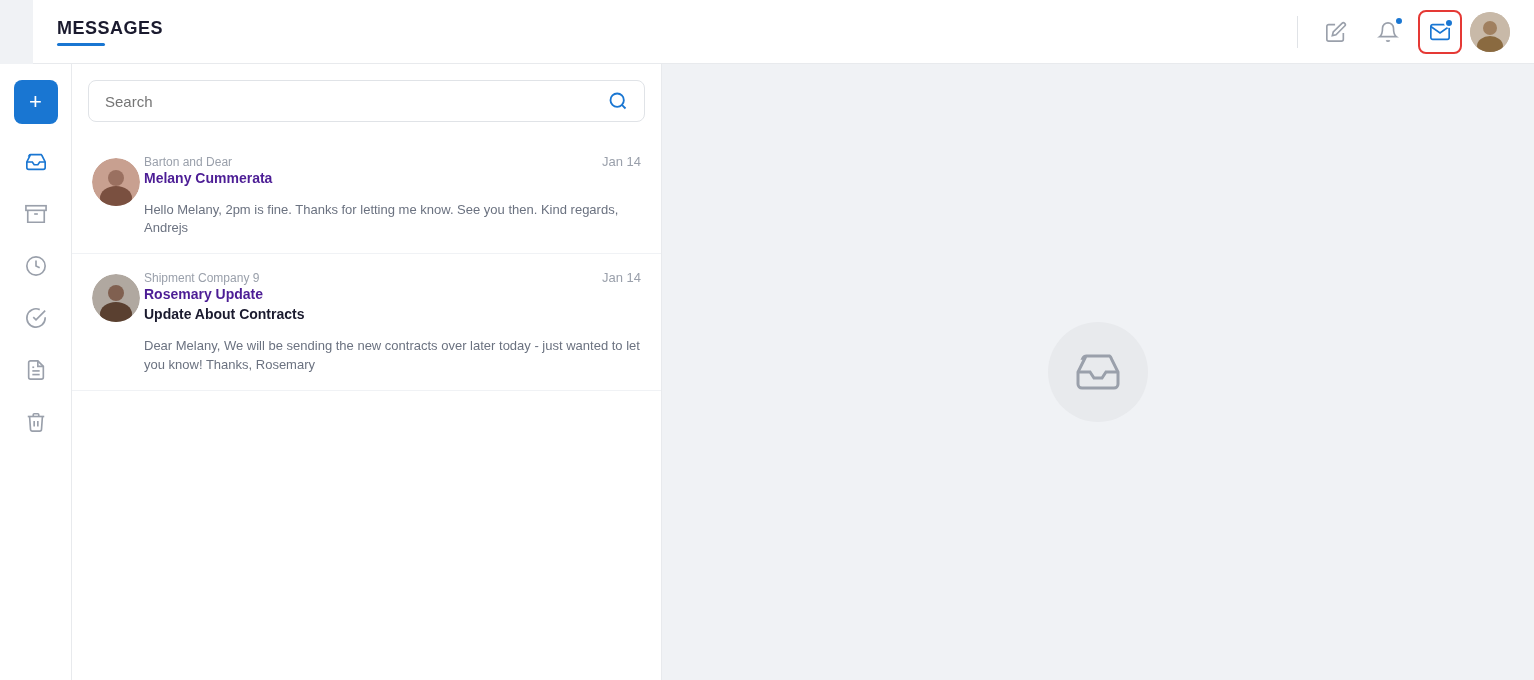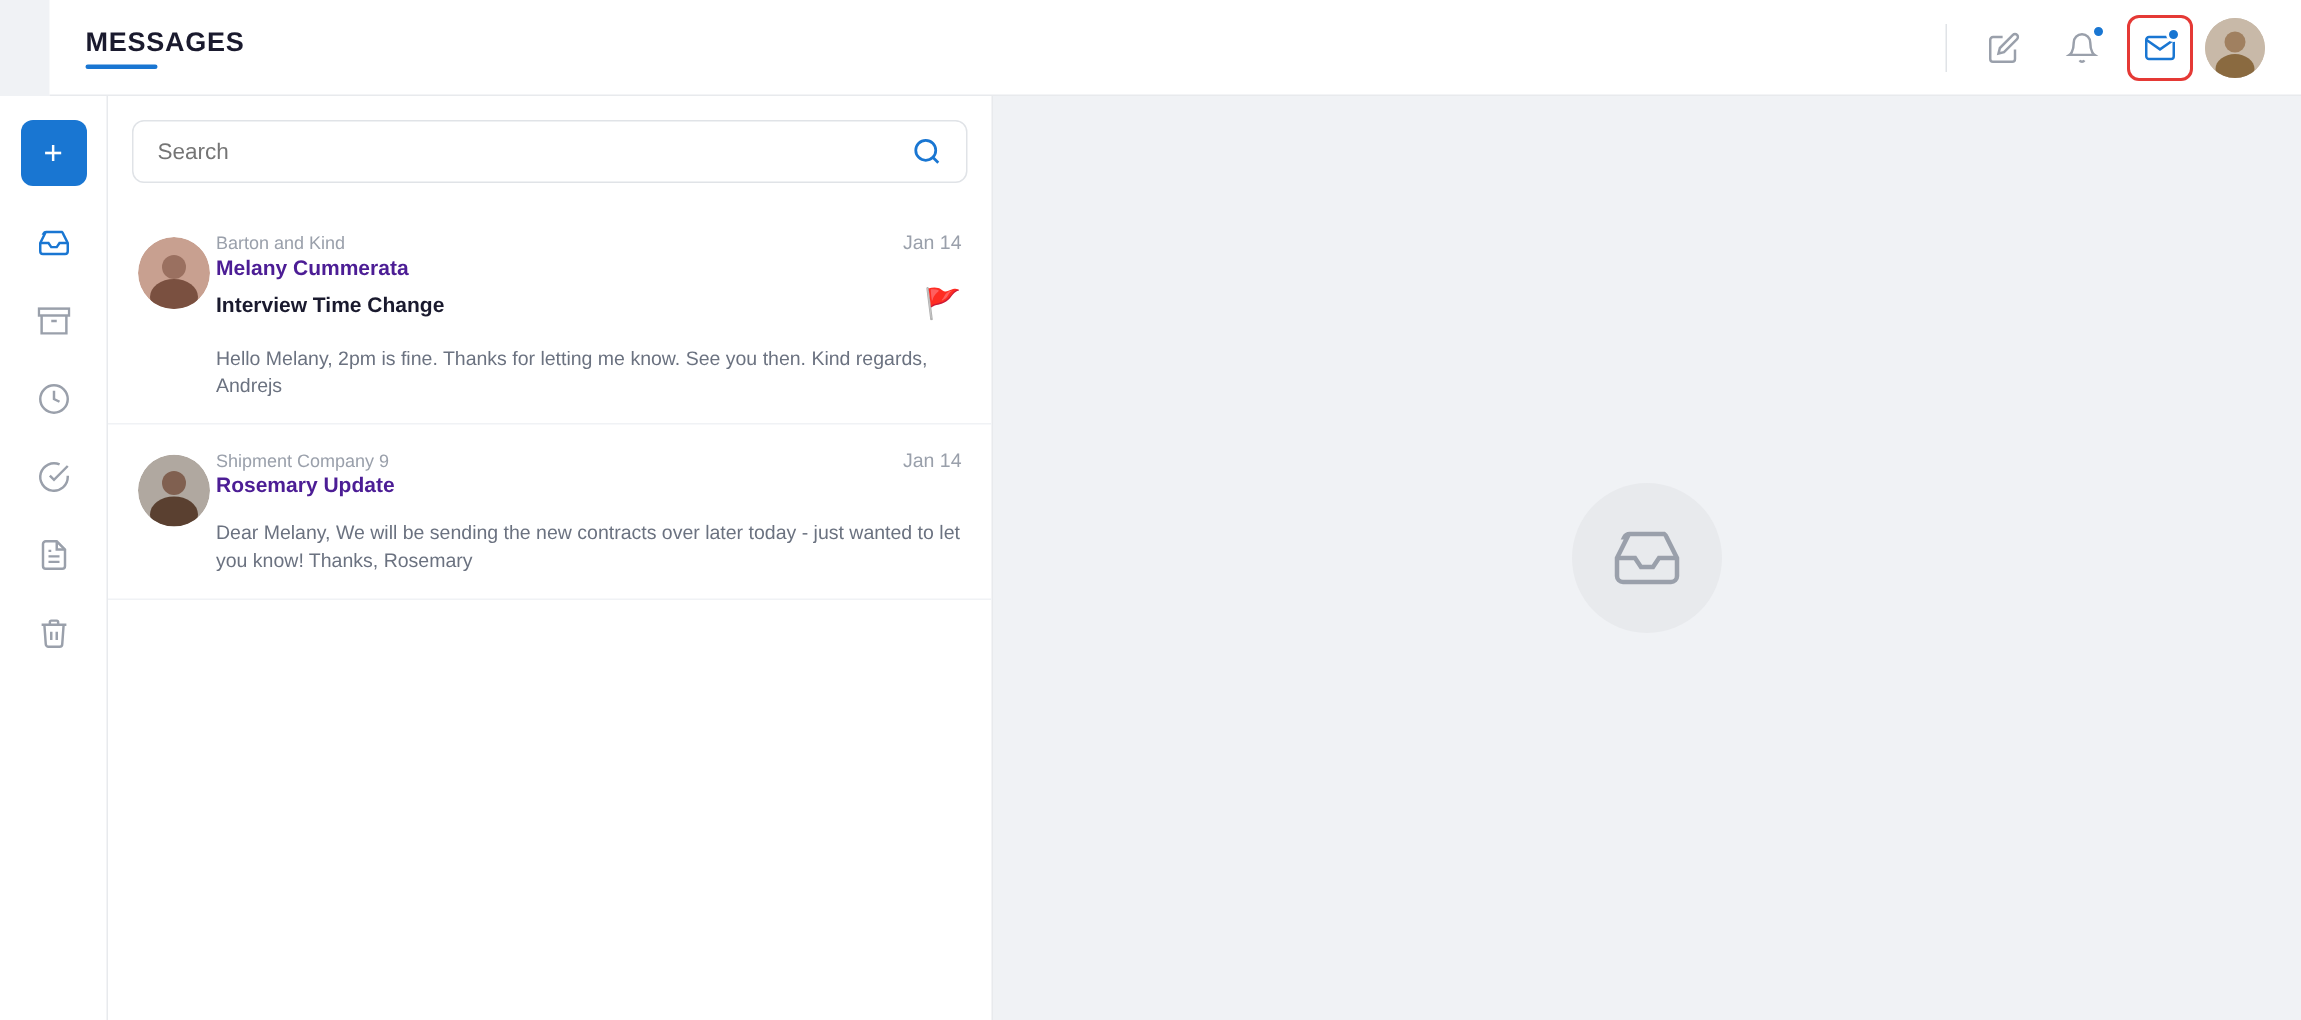--- a/index.html
+++ b/index.html
@@ -356,47 +356,46 @@
       <div class="message-item">
         <div class="msg-avatar">
           <svg viewBox="0 0 48 48" width="48" height="48" xmlns="http://www.w3.org/2000/svg">
             <circle cx="24" cy="24" r="24" fill="#c8a090"></circle>
             <ellipse cx="24" cy="20" rx="8" ry="8" fill="#9a7060"></ellipse>
             <ellipse cx="24" cy="40" rx="16" ry="12" fill="#7a5040"></ellipse>
           </svg>
         </div>
         <div class="msg-header">
           <div>
-            <div class="msg-company">Barton and Kind</div>
+            <div class="msg-company">Barton and Dear</div>
             <div class="msg-name">Melany Cummerata</div>
           </div>
           <div class="msg-date">Jan 14</div>
-        </div>
-        <div class="msg-subject-row">
-          <div class="msg-subject">Interview Time Change</div>
-          <div class="msg-flag">🚩</div>
         </div>
         <div class="msg-preview">Hello Melany, 2pm is fine. Thanks for letting me know. See you then. Kind regards, Andrejs</div>
       </div>
 
       <div class="message-item">
         <div class="msg-avatar">
           <svg viewBox="0 0 48 48" width="48" height="48" xmlns="http://www.w3.org/2000/svg">
             <circle cx="24" cy="24" r="24" fill="#b0a8a0"></circle>
             <ellipse cx="24" cy="19" rx="8" ry="8" fill="#806050"></ellipse>
             <ellipse cx="24" cy="40" rx="16" ry="12" fill="#5a4030"></ellipse>
           </svg>
         </div>
         <div class="msg-header">
           <div>
             <div class="msg-company">Shipment Company 9</div>
             <div class="msg-name">Rosemary Update</div>
           </div>
           <div class="msg-date">Jan 14</div>
         </div>
+        <div class="msg-subject-row">
+          <div class="msg-subject">Update About Contracts</div>
+        </div>
         <div class="msg-preview">Dear Melany, We will be sending the new contracts over later today - just wanted to let you know! Thanks, Rosemary</div>
       </div>
     </div>
   </div>
 
   <div class="content-area">
     <div class="empty-inbox">
       <svg width="48" height="48" viewBox="0 0 24 24" fill="none" stroke="#9aa0ab" stroke-width="1.5">
         <polyline points="22 12 16 12 14 15 10 15 8 12 2 12"></polyline>
         <path d="M5.45 5.11L2 12v6a2 2 0 0 0 2 2h16a2 2 0 0 0 2-2v-6l-3.45-6.89A2 2 0 0 0 17.76 4H6.24a2 2 0 0 0-1.79 1.11z"></path>

